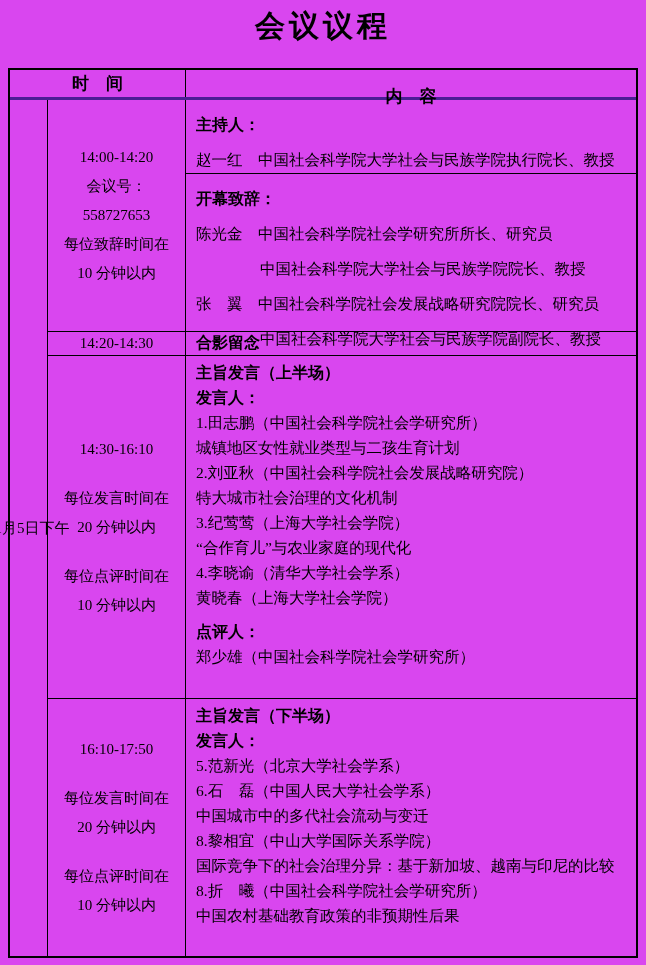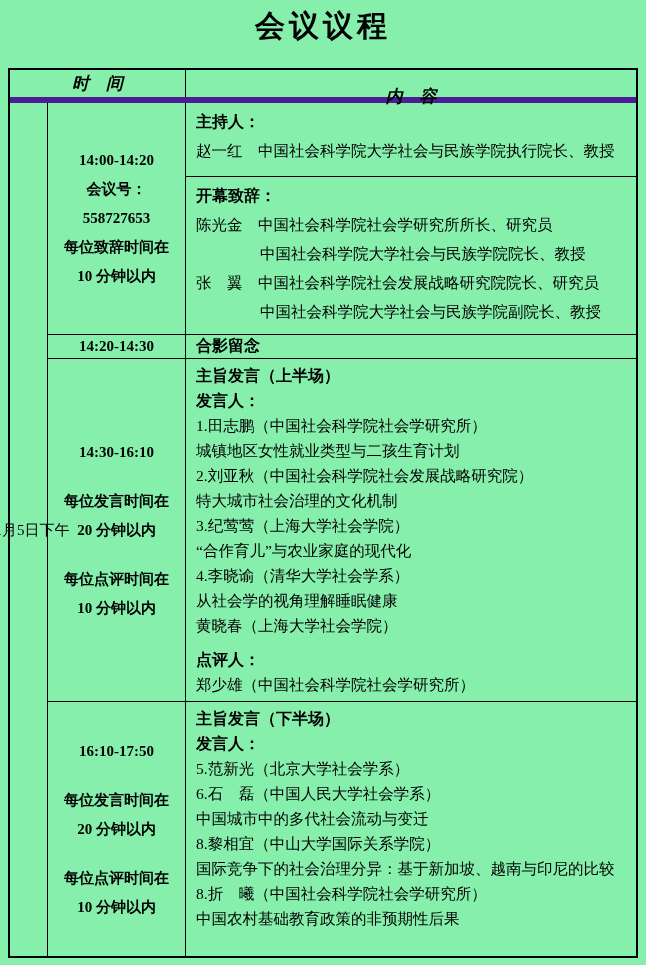--- a/index.html
+++ b/index.html
@@ -1,54 +1,54 @@
 <!DOCTYPE html>
 <html><head>
 <meta charset="utf-8">
 <style>
   html,body{margin:0;padding:0;background:#fff;}
-  .page{position:relative;width:646px;height:965px;background:#86efac;color:#000;
+  .page{position:relative;width:646px;height:965px;background:#d946ef;color:#000;
         font-family:"Liberation Serif","DejaVu Serif",serif;overflow:hidden;}
   .doc-title{position:absolute;top:6px;left:0;width:646px;text-align:center;
 
         font-family:"Liberation Sans","DejaVu Sans",sans-serif;
         font-weight:bold;font-size:30px;letter-spacing:4px;}
   .agenda-table{position:absolute;left:8px;top:68px;width:630px;height:890px;
         border:2px solid #000;box-sizing:border-box;display:flex;flex-direction:column;}
-  .header-row{height:27px;flex:0 0 27px;border-bottom:6px solid #4c1d95;display:flex;font-style:italic;}
+  .header-row{height:27px;flex:0 0 27px;border-bottom:3px solid #4c1d95;display:flex;}
   .h-time{width:175px;flex:0 0 175px;border-right:1px solid #000;display:flex;
         align-items:center;justify-content:center;
         font-family:"Liberation Sans","DejaVu Sans",sans-serif;font-weight:bold;font-size:17px;}
   .h-content{flex:1;display:flex;align-items:center;justify-content:center;
         font-family:"Liberation Sans","DejaVu Sans",sans-serif;font-weight:bold;font-size:17px;margin-top:25px;}
   .t-body{flex:1;display:flex;min-height:0;}
   .date-col{width:37px;flex:0 0 37px;border-right:1px solid #000;display:flex;
         flex-direction:row;align-items:center;justify-content:center;
         font-size:15px;line-height:26px;}
   .rows{flex:1;display:flex;flex-direction:column;min-width:0;}
   .row{display:flex;min-height:0;}
   .row0{height:231px;flex:0 0 231px;border-bottom:1px solid #000;}
   .row1{height:23px;flex:0 0 23px;border-bottom:1px solid #000;}
   .row2{height:342px;flex:0 0 342px;border-bottom:1px solid #000;}
   .row3{flex:1;}
   .time-cell{width:137px;flex:0 0 137px;border-right:1px solid #000;display:flex;
         flex-direction:column;align-items:center;justify-content:center;
         font-size:15px;text-align:center;}
-  .time-line{line-height:29px;white-space:nowrap;font-weight:bold;}
+  .time-line{line-height:29px;white-space:nowrap;}
   .time-gap{height:20px;}
   .content-cell{flex:1;display:flex;flex-direction:column;min-width:0;}
   .block{padding:4px 10px 0 10px;box-sizing:border-box;}
   .block-divided{border-bottom:1px solid #000;}
   .row0 .block{flex:0 0 auto;}
   .row0 .block.b0{height:74px;}
   .row0 .block.b1{flex:1;}
   .row1 .content-cell{justify-content:center;}
   .row1 .block{padding:0 10px;}
   .line{white-space:nowrap;overflow:hidden;}
-  .row0 .line{line-height:29px;}
+  .row0 .line{line-height:29px;margin-top:6px;}
   .row2 .line,.row3 .line{line-height:25px;}
   .heading{font-family:"Liberation Sans","DejaVu Sans",sans-serif;
         font-weight:bold;font-size:16px;}
   .text{font-size:15.5px;}
   .text-indent{font-size:15.5px;padding-left:64px;}
   .gap-before{margin-top:9px;}
 </style>
 </head>
 <body>
 
@@ -116,21 +116,20 @@
               <div class="block b0">
                 <div class="line heading">主旨发言（上半场）</div>
                 <div class="line heading">发言人：</div>
                 <div class="line text">1.田志鹏（中国社会科学院社会学研究所）</div>
                 <div class="line text">城镇地区女性就业类型与二孩生育计划</div>
                 <div class="line text">2.刘亚秋（中国社会科学院社会发展战略研究院）</div>
                 <div class="line text">特大城市社会治理的文化机制</div>
                 <div class="line text">3.纪莺莺（上海大学社会学院）</div>
                 <div class="line text">“合作育儿”与农业家庭的现代化</div>
                 <div class="line text">4.李晓谕（清华大学社会学系）</div>
-                <div class="line text">从社会学的视角理解睡眠健康</div>
                 <div class="line text">黄晓春（上海大学社会学院）</div>
                 <div class="line heading gap-before">点评人：</div>
                 <div class="line text">郑少雄（中国社会科学院社会学研究所）</div>
               </div>
             </div>
           </div>
           <div class="row row3">
             <div class="time-cell">
               <div class="time-line">16:10-17:50</div>
               <div class="time-gap"></div>

